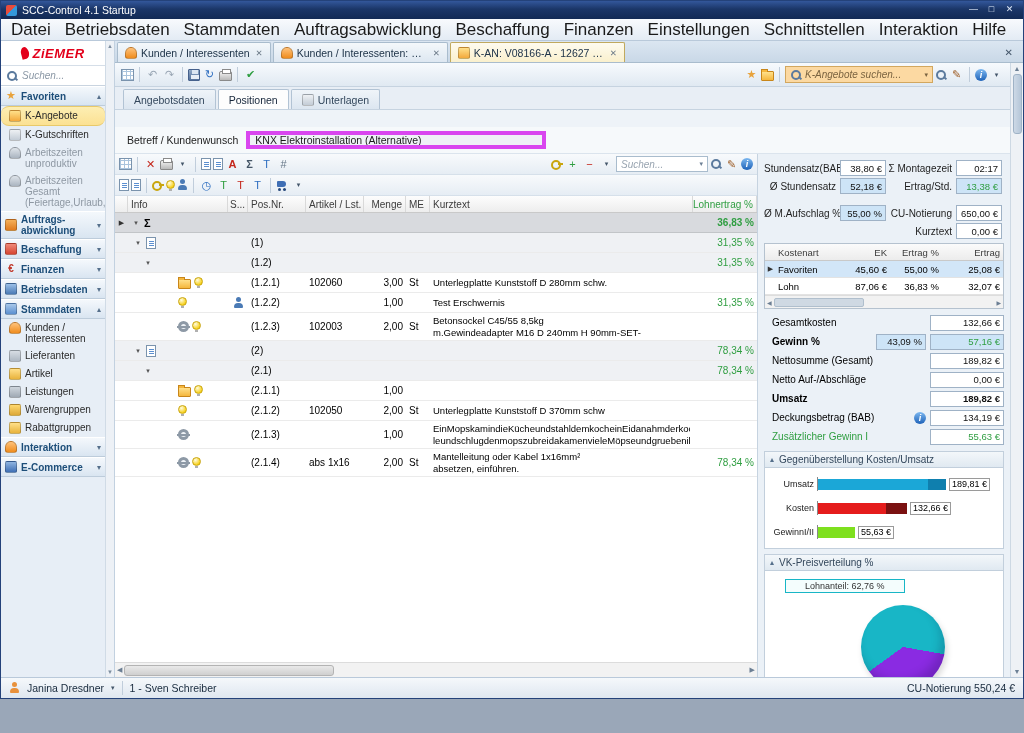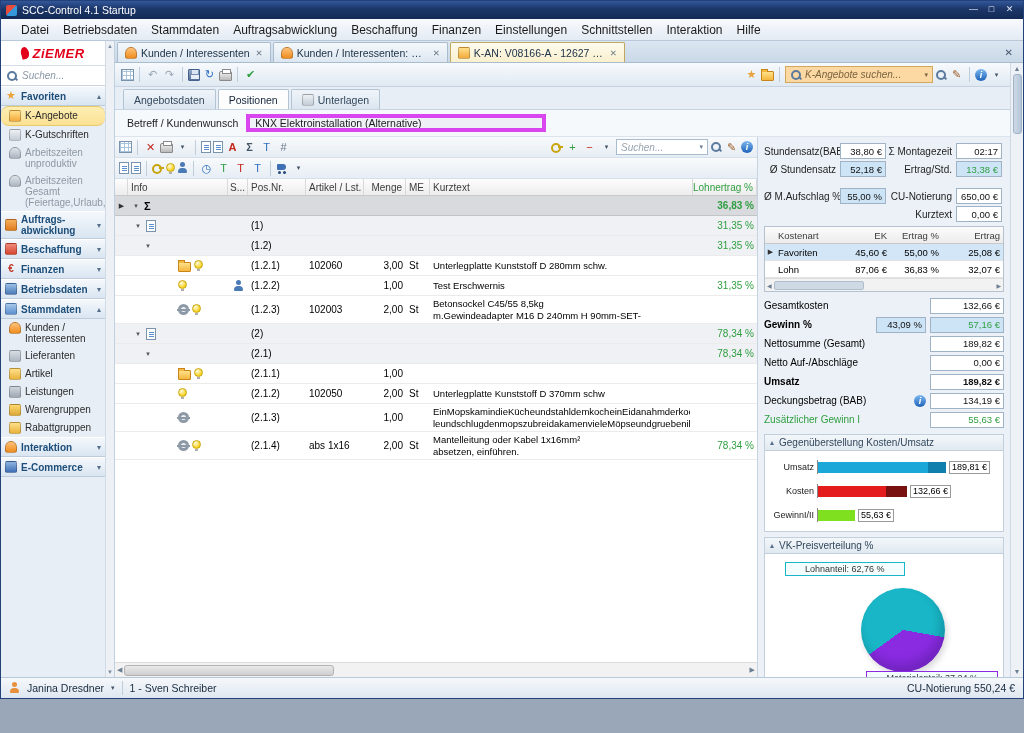--- a/index.html
+++ b/index.html
@@ -8,21 +8,21 @@
 .window{width:1024px;height:699px;background:#f0abfc;border:1px solid #24427a;display:flex;flex-direction:column;overflow:hidden;position:relative;}
 
 
 .titlebar{height:18px;flex:none;background:linear-gradient(#33579b 0%,#1b3668 45%,#122a55 100%);display:flex;align-items:center;padding:0 5px;color:#fff;font-size:10.5px;}
 .app-icon{width:11px;height:11px;border-radius:2px;background:linear-gradient(135deg,#e74c3c 50%,#3498db 50%);margin-right:5px;flex:none;}
 .tb-title{flex:1;white-space:nowrap;overflow:hidden;}
 .win-controls{display:flex;gap:1px;}
 .win-btn{width:17px;height:14px;text-align:center;line-height:13px;font-size:9px;color:#dce6f5;}
 
 
-.menubar{height:22px;flex:none;background:linear-gradient(#f8fafd,#e3ebf4);border-bottom:1px solid #b9c9da;display:flex;align-items:center;font-size:12px;color:#1a1a1a;padding-left:13px;}
+.menubar{height:22px;flex:none;background:linear-gradient(#f8fafd,#e3ebf4);border-bottom:1px solid #b9c9da;display:flex;align-items:center;font-size:17px;color:#1a1a1a;padding-left:3px;}
 .menu-item{padding:3px 7px;cursor:default;white-space:nowrap;}
 
 
 .main{flex:1;display:flex;min-height:0;}
 .sidebar{width:104px;flex:none;background:#e7eef6;display:flex;flex-direction:column;font-size:10px;}
 .logo-bar{height:25px;flex:none;background:#fff;display:flex;align-items:center;justify-content:center;border-bottom:1px solid #d5dee8;}
 .logo-flame{width:8px;height:12px;background:#e3001b;border-radius:50% 50% 50% 0;transform:rotate(-15deg);margin-right:3px;}
 .logo-text{color:#e3001b;font-weight:bold;font-style:italic;font-size:13px;letter-spacing:.5px;}
 .side-search{height:20px;flex:none;display:flex;align-items:center;gap:4px;padding:0 5px;background:#fff;border-bottom:1px solid #c9d4e0;}
 .side-search .ph{color:#8a97a5;font-style:italic;}
@@ -71,21 +71,21 @@
 
 .toolbar{height:24px;flex:none;background:linear-gradient(#f7fafd,#e0e9f2);border-bottom:1px solid #c6d3e0;display:flex;align-items:center;gap:2px;padding:0 6px;}
 .tb-group{display:inline-flex;align-items:center;gap:2px;}
 .tb-sep{width:1px;height:15px;background:#c0cddb;margin:0 3px;}
 .spacer{flex:1;}
 .search-orange{width:148px;height:17px;background:#fcd9a2;border:1px solid #d2a75f;display:flex;align-items:center;padding:0 4px;font-size:10px;color:#7a6340;font-style:italic;gap:3px;}
 .search-orange .caret{margin-left:auto;color:#7a6340;font-size:7px;font-style:normal;}
 .subtabs{height:23px;flex:none;background:#e8eef5;display:flex;align-items:flex-end;padding:3px 0 0 8px;border-bottom:1px solid #c6d3e0;gap:2px;}
 .subtab{height:20px;display:flex;align-items:center;padding:0 10px;font-size:10.5px;background:linear-gradient(#eff4f9,#dce6f0);border:1px solid #b2c3d4;border-bottom:none;border-radius:2px 2px 0 0;color:#33475c;gap:4px;white-space:nowrap;}
 .subtab.active{background:#fdfdfd;color:#15253a;}
-.betreff-row{height:27px;flex:none;background:#f6f9fb;border-bottom:1px solid #dbe4ed;display:flex;align-items:center;gap:8px;padding-left:12px;font-size:10.5px;color:#222;}
+.betreff-row{height:27px;flex:none;background:#f6f9fb;border-bottom:1px solid #dbe4ed;display:flex;align-items:center;gap:8px;padding-left:12px;font-size:10.5px;color:#222;margin-top:17px;}
 .betreff-input{width:300px;height:18px;background:#eef2f6;border:4px solid #d946ef;display:flex;align-items:center;padding:0 5px;font-size:10.5px;color:#1a1a1a;white-space:nowrap;overflow:hidden;}
 
 
 .workspace{flex:1;display:flex;min-height:0;}
 .positions{flex:1;display:flex;flex-direction:column;min-width:0;background:#fff;border-right:1px solid #c6d3e0;}
 .pos-toolbar{height:21px;flex:none;background:linear-gradient(#f8fafc,#e6edf4);border-bottom:1px solid #d6e0ea;display:flex;align-items:center;gap:2px;padding:0 4px;}
 .pos-search{width:92px;height:16px;background:#fff;border:1px solid #a9bccd;display:flex;align-items:center;padding:0 4px;font-size:10px;color:#98a4b0;font-style:italic;gap:2px;}
 .pos-search .caret{margin-left:auto;color:#6c7f94;font-size:7px;font-style:normal;}
 
 
@@ -135,21 +135,21 @@
 .kt-gut{width:11px;flex:none;font-size:7px;text-align:center;color:#333;}
 .kt-c0{width:62px;flex:none;padding:0 2px;text-align:left;}
 .kt-c1{width:52px;flex:none;text-align:right;padding:0 3px;}
 .kt-c2{width:52px;flex:none;text-align:right;padding:0 3px;}
 .kt-c3{flex:1;text-align:right;padding:0 3px;}
 .kt-scroll{height:13px;display:flex;align-items:center;background:#f2f2f2;border-top:1px solid #ddd;font-size:6px;color:#6c7f94;padding:0 2px;gap:2px;}
 .kt-thumb{height:9px;width:90px;background:#cfd9e3;border:1px solid #b0bfcd;border-radius:2px;}
 .kt-scroll .rt{margin-left:auto;}
 #psummary{margin-top:4px;}
 .srow{display:flex;align-items:center;height:19px;flex:none;gap:4px;}
-.srow .slabel{flex:1;white-space:nowrap;overflow:hidden;}
+.srow .slabel{flex:1;white-space:nowrap;overflow:hidden;margin-left:8px;}
 .srow .sval{width:74px;flex:none;}
 .srow .sval1{width:50px;flex:none;}
 .srow.bold .slabel,.srow.bold .sval{font-weight:bold;}
 .srow.greenrow .slabel{color:#2f9e41;}
 .psec{margin-top:5px;height:17px;flex:none;background:linear-gradient(#f3f7fa,#e0e9f1);border:1px solid #c2cfdc;display:flex;align-items:center;gap:5px;padding:0 5px;color:#33475c;}
 .psec .chev{color:#56708c;font-size:8px;}
 .chartbox{border:1px solid #c2cfdc;border-top:none;background:#fff;flex:none;position:relative;}
 .barchart{padding:9px 6px 9px 2px;display:flex;flex-direction:column;gap:10px;}
 .bar-row{display:flex;align-items:center;height:14px;}
 .bar-label{width:50px;flex:none;text-align:right;font-size:9px;color:#222;padding-right:3px;white-space:nowrap;}

